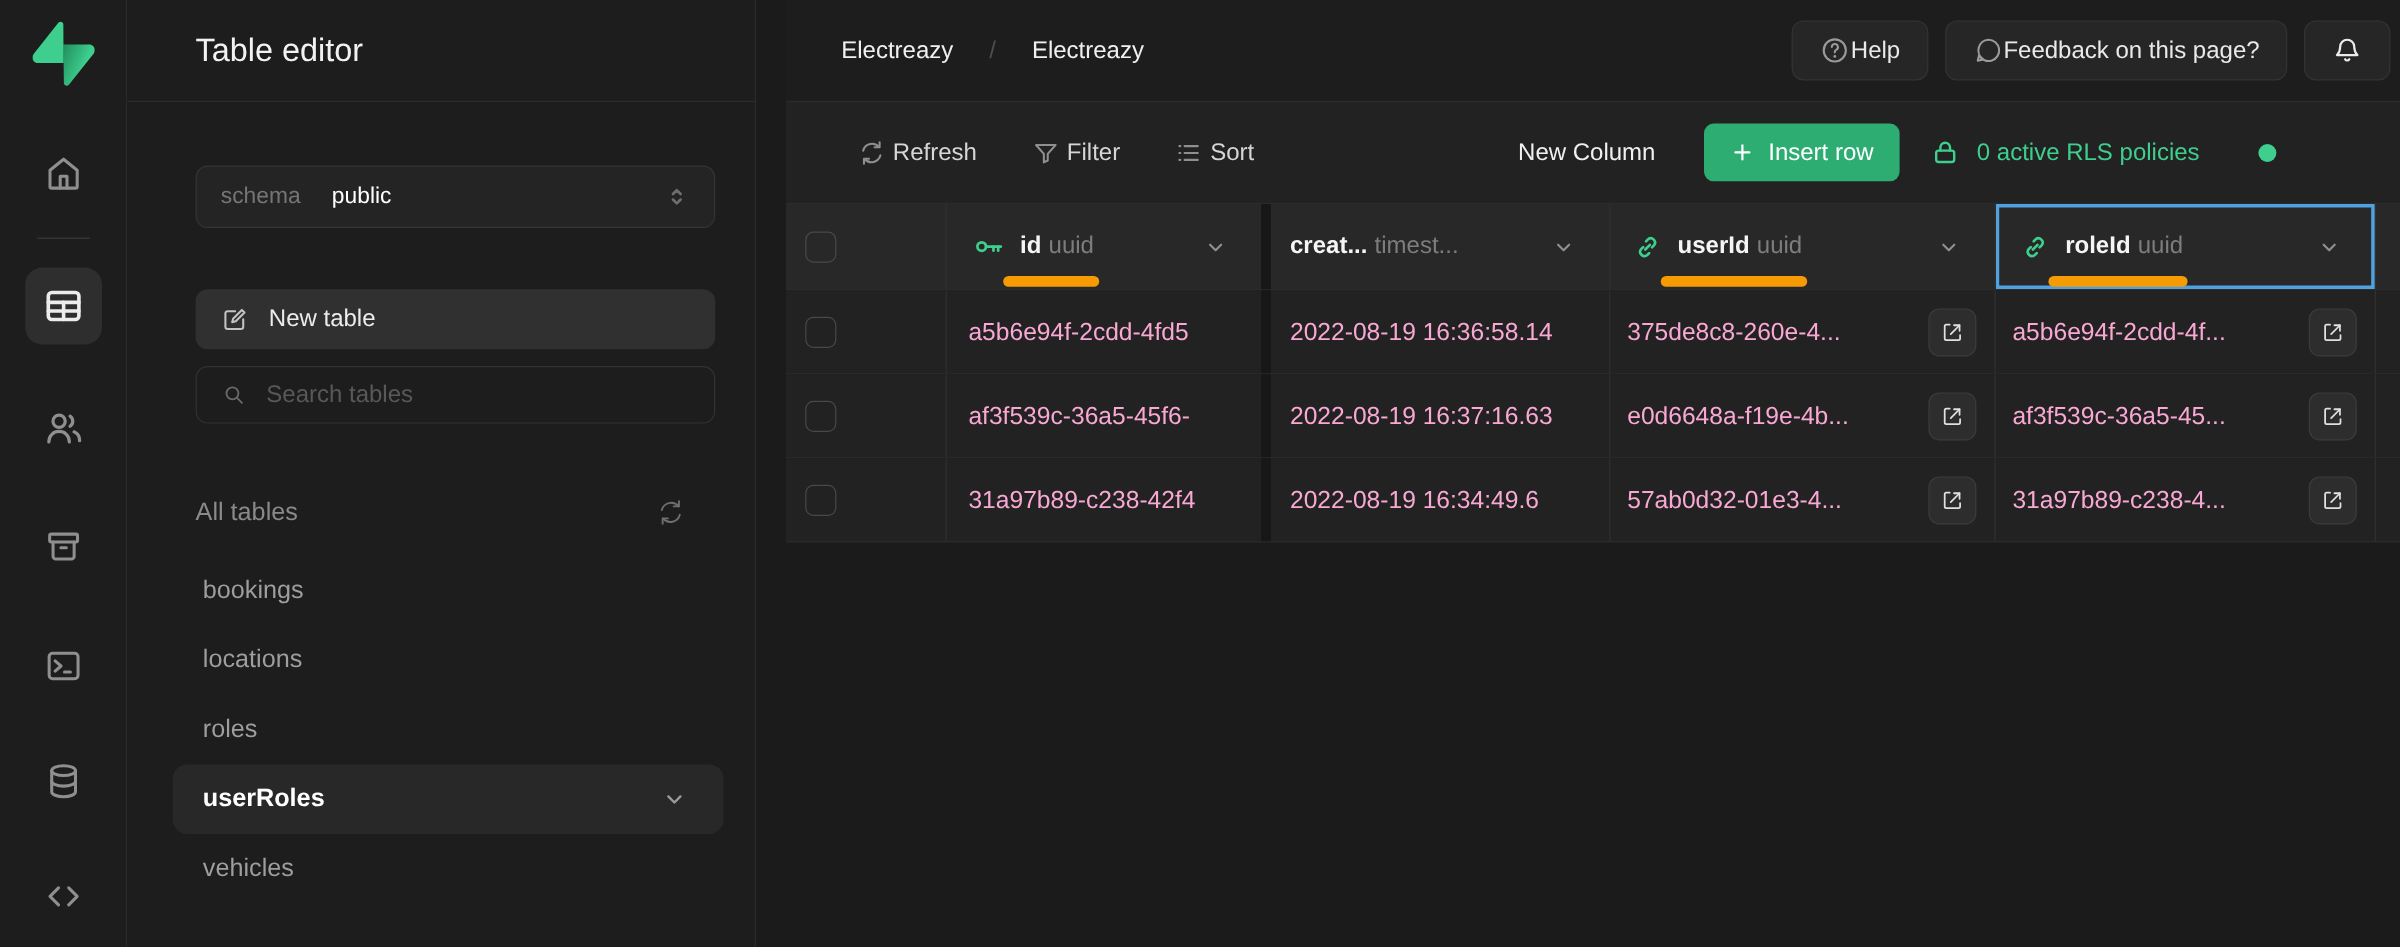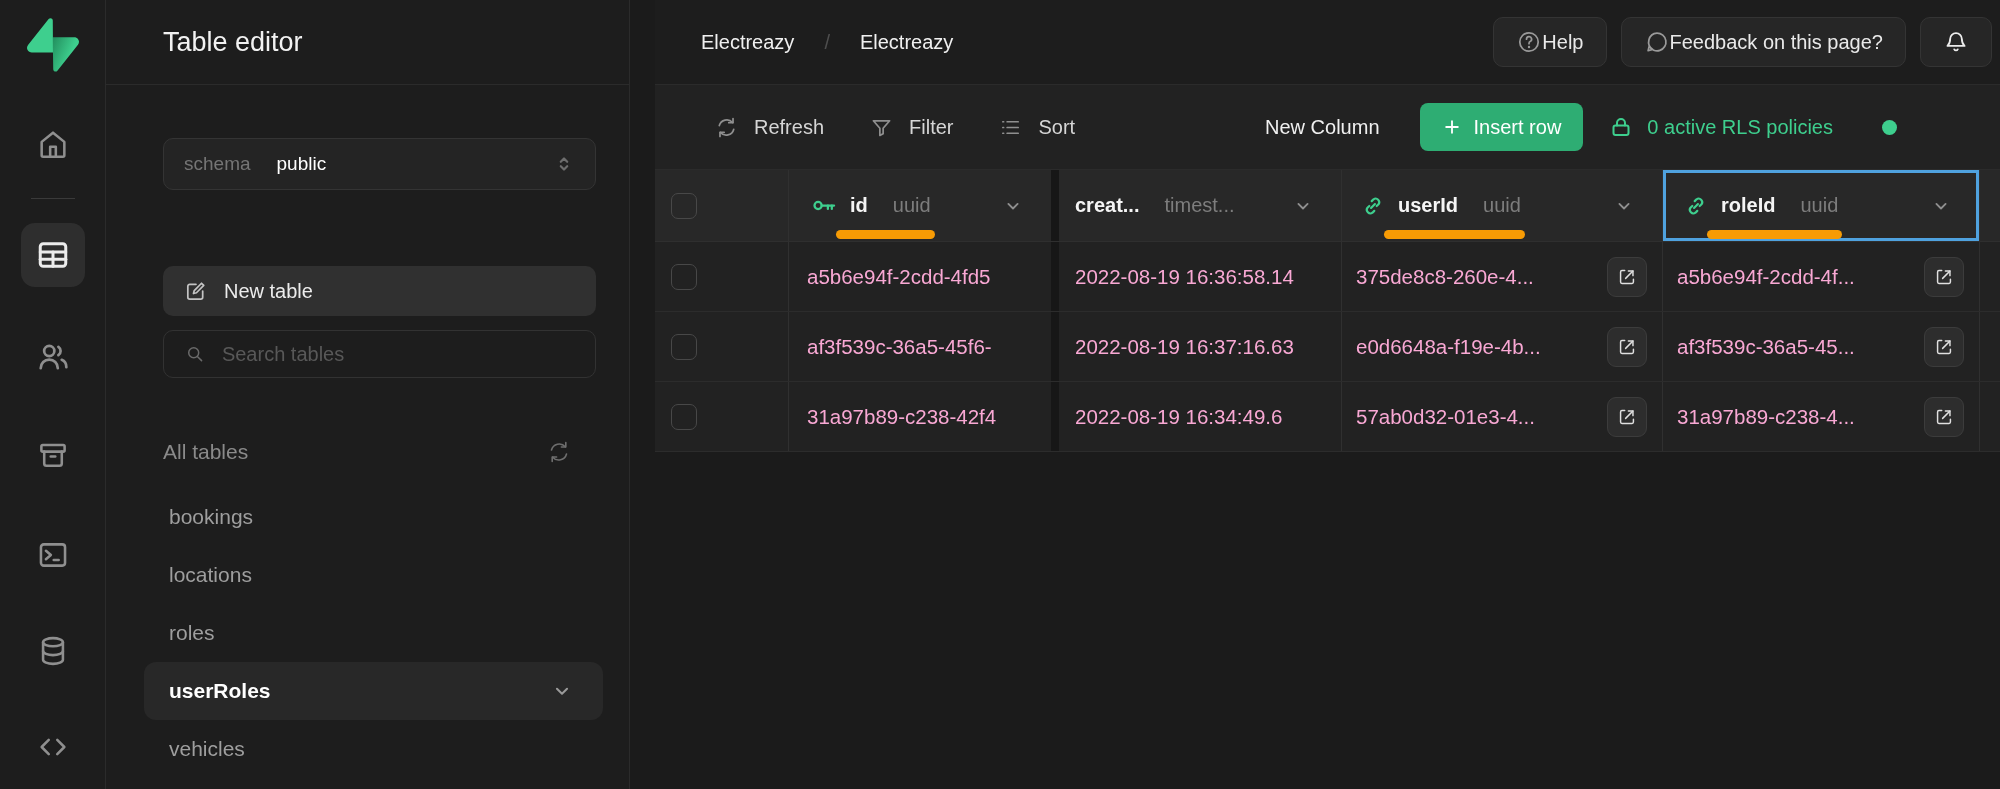--- a/index.html
+++ b/index.html
@@ -22,21 +22,21 @@
   .rail-active .ic{stroke:#ececec;stroke-width:2}
 
   
   .sidebar{position:absolute;left:106px;top:0;width:524px;height:789px;background:var(--panel);border-right:1px solid var(--border)}
   .sb-header{height:85px;border-bottom:1px solid var(--border);display:flex;align-items:center;padding-left:57px;font-size:27px;font-weight:400;color:#f2f2f2}
   .sb-content{padding:0 33px 0 57px}
   .schema-select{margin-top:53px;height:52px;border:1px solid #343434;background:#242424;border-radius:10px;display:flex;align-items:center;padding:0 20px;font-size:19px;cursor:pointer}
   .schema-select .lbl{color:#757575}
   .schema-select .val{color:#fff;margin-left:26px;font-weight:500}
   .schema-select .chevs{margin-left:auto}
-  .newtable-btn{margin-top:76px;height:50px;border-radius:10px;background:#303030;display:flex;align-items:center;gap:17px;padding:0 21px;font-size:20px;color:#ececec;cursor:pointer}
+  .newtable-btn{margin-top:51px;height:50px;border-radius:10px;background:#303030;display:flex;align-items:center;gap:17px;padding:0 21px;font-size:20px;color:#ececec;cursor:pointer}
   .search-box{margin-top:14px;height:48px;border-radius:10px;border:1px solid #323232;display:flex;align-items:center;gap:17px;padding:0 21px}
   .search-box input{background:transparent;border:none;outline:none;color:#cfcfcf;font-size:20px;font-family:"Liberation Sans",sans-serif;width:100%}
   .search-box input::placeholder{color:#585858}
   .alltables{margin-top:46px;height:56px;display:flex;align-items:center;color:#8a8a8a;font-size:21px}
   .alltables .sp{margin-left:auto;margin-right:25px;cursor:pointer}
   .tbl-list{margin:8px 0 0 -19px;width:459px}
   .tbl-item{height:58px;display:flex;align-items:center;padding:0 30px 0 25px;font-size:21px;color:#9e9e9e;border-radius:12px;cursor:pointer}
   .tbl-item.selected{background:#282828;color:#fff;font-weight:700}
   .tbl-item .chev{margin-left:auto}
 
@@ -44,21 +44,21 @@
   .main{position:absolute;left:655px;top:0;width:1370px;height:633px}
   .main-header{height:85px;border-bottom:1px solid var(--border);display:flex;align-items:center;padding:0 33px 0 46px;background:#1d1d1d}
   .crumbs{display:flex;align-items:center;font-size:20px;gap:30px}
   .crumb{color:#f0f0f0;cursor:pointer}
   .crumb-sep{color:#4e4e4e}
   .hdr-actions{margin-left:auto;display:flex;align-items:center;gap:14px}
   .hbtn{height:50px;border-radius:10px;background:#262626;border:1px solid #343434;display:flex;align-items:center;padding:0 22px;font-size:20px;color:#e9e9e9;cursor:pointer}
   .hbtn.icon-only{padding:0 22px}
 
   .toolbar{height:85px;border-bottom:1px solid var(--border);background:#222;display:flex;align-items:center;padding:0 128px 0 60px;font-size:20px}
-  .tbtn{display:flex;align-items:center;gap:16px;color:#d6d6d6;cursor:pointer}
+  .tbtn{display:flex;align-items:center;gap:6px;color:#d6d6d6;cursor:pointer}
   .tbtn + .tbtn{margin-left:46px}
   .right-group{margin-left:auto;display:flex;align-items:center}
   .newcol{color:#f0f0f0;cursor:pointer}
   .insert-btn{margin-left:40px;height:48px;border-radius:8px;background:var(--green-btn);display:flex;align-items:center;gap:12px;padding:0 22px;color:#fff;font-size:20px;cursor:pointer}
   .insert-btn .ic{stroke:#fff;stroke-width:2.2}
   .rls{margin-left:26px;display:flex;align-items:center;gap:14px;color:var(--green);font-size:20px;cursor:pointer}
   .rls .ic{stroke:var(--green)}
   .status-dot{margin-left:49px;width:15px;height:15px;border-radius:50%;background:var(--green)}
 
   
@@ -71,21 +71,21 @@
   .w-check{width:134px;border-right:1px solid #303030;display:flex;align-items:center}
   .w-id{width:262px}
   .w-gap{width:8px;background:#171717}
   .w-created{width:283px;border-right:1px solid #303030}
   .w-user{width:321px;border-right:1px solid #303030}
   .w-role{width:317px;border-right:1px solid #303030}
   .w-fill{width:37px}
   .cell{display:flex;align-items:center;overflow:hidden;white-space:nowrap;font-size:20.5px;color:#f9a8d4}
   .hcell{display:flex;align-items:center;overflow:visible;white-space:nowrap;cursor:pointer}
   .checkbox{width:26px;height:26px;border:1.5px solid #484848;border-radius:7px;margin-left:16px;cursor:pointer;background:transparent}
-  .hdr-label{position:relative;display:inline-flex;align-items:baseline;gap:25px}
+  .hdr-label{position:relative;display:inline-flex;align-items:baseline;gap:6px}
   .hdr-label .nm{font-size:20px;font-weight:700;color:#f5f5f5}
   .hdr-label .tp{font-size:20px;color:var(--dim)}
   .hdr-label.underlined::after{content:"";position:absolute;left:-14px;right:-4px;top:calc(100% + 13px);height:9px;border-radius:5px;background:var(--orange)}
   .hcell .chev{margin-left:auto;margin-right:28px}
   .key-ic,.link-ic{margin:0 12px 0 0}
   .hc-id{padding-left:22px}
   .hc-created{padding-left:16px}
   .hc-user{padding-left:18px}
   .hc-role{padding-left:20px;box-shadow:inset 0 0 0 3px var(--blue)}
   .c-id{padding-left:18px}

